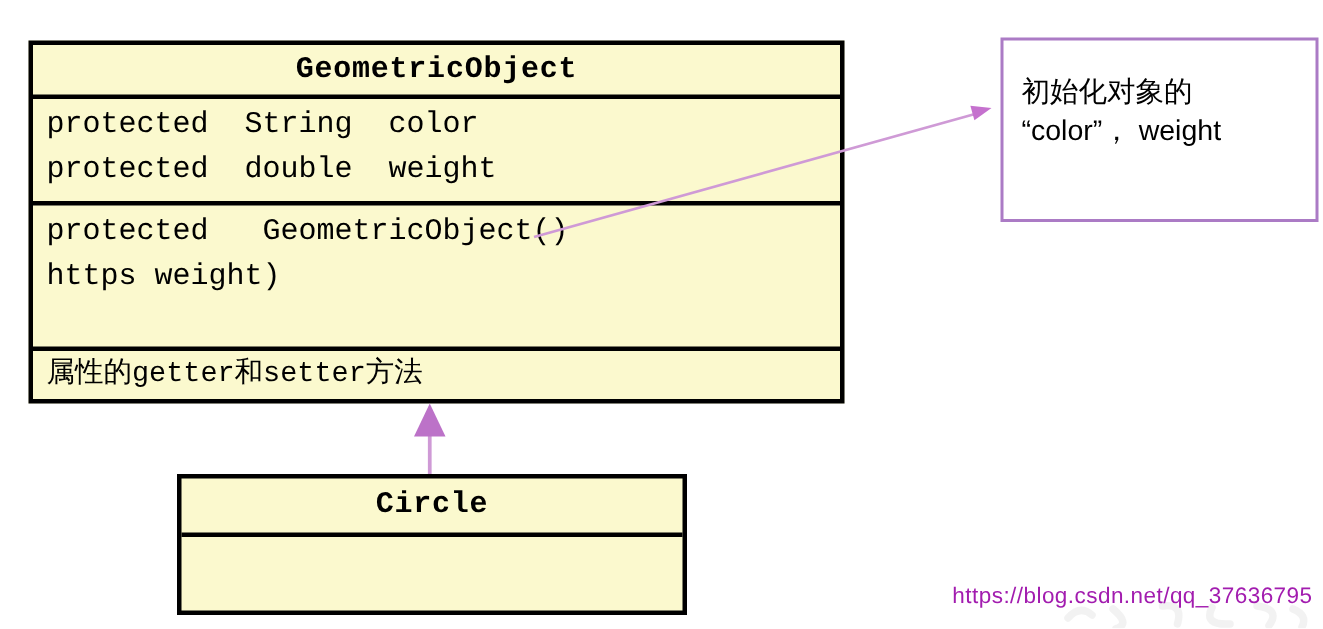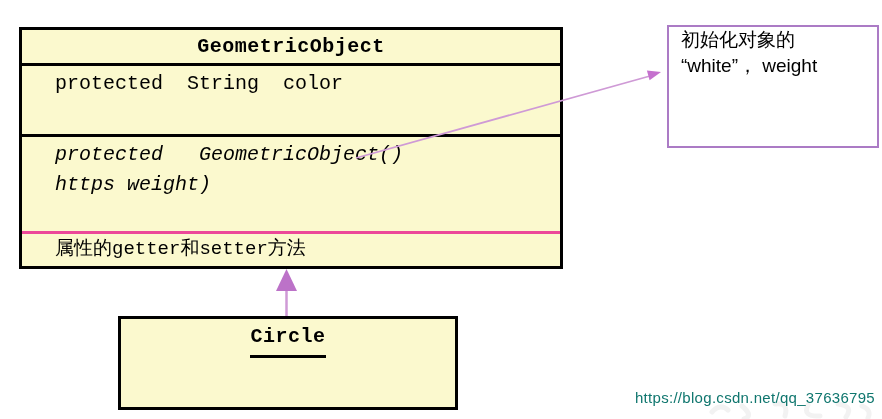--- a/index.html
+++ b/index.html
@@ -15,21 +15,21 @@
   
   .uml-box {
     position: absolute;
     box-sizing: border-box;
     background: #FBF9CE;
     border: 3px solid #000000;
     display: flex;
     flex-direction: column;
   }
   .geo-box   { left: 19px;  top: 27px;  width: 544px; height: 242px; }
-  .circle-box{ left: 118px; top: 316px; width: 340px; height: 94px; align-items: center;  }
+  .circle-box{ left: 118px; top: 316px; width: 340px; height: 94px;  }
 
   .uml-title {
     flex: 0 0 33px;
     border-bottom: 3px solid #000000;
     text-align: center;
     font-family: "Liberation Mono", "DejaVu Sans Mono", monospace;
     font-weight: bold;
     font-size: 20px;
     line-height: 33px;
     color: #000000;
@@ -38,94 +38,94 @@
   .circle-box .uml-title { flex: 0 0 36px; line-height: 36px; }
 
   .uml-compartment {
     box-sizing: border-box;
     padding: 3px 0 0 9px;
     font-family: "Liberation Mono", "DejaVu Sans Mono", monospace;
     font-size: 20px;
     color: #000000;
   }
   .geo-fields  { flex: 0 0 71px; border-bottom: 3px solid #000000; }
-  .geo-methods { flex: 0 0 97px; border-bottom: 3px solid #ec4899; font-style: italic; }
+  .geo-methods { flex: 0 0 97px; border-bottom: 3px solid #000000; }
   .geo-extra   { flex: 1 1 auto; padding-top: 1px; }
   .circle-empty{ flex: 1 1 auto; }
 
   .code-line {
     white-space: pre;
     line-height: 30px;
-    margin-left: 24px;
   }
   .geo-extra .code-line { line-height: 28px; font-size: 19px; }
 
   
   .note-box {
     position: absolute;
     box-sizing: border-box;
     left: 667px;
     top: 25px;
     width: 212px;
     height: 123px;
     background: #ffffff;
     border: 2px solid #AB7BC5;
-    padding: 0 2px 0 12px;
+    padding: 22px 2px 0 12px;
     font-size: 19px;
     line-height: 26px;
     color: #000000;
   }
   .note-line { display: block; white-space: pre; }
 
   
   .overlay {
     position: absolute;
     left: 0; top: 0;
     width: 882px; height: 419px;
     pointer-events: none;
   }
 
   
   .watermark {
     position: absolute;
     top: 389px;
     right: 7px;
     font-size: 15px;
-    color: #0f766e;
+    color: #a21caf;
     letter-spacing: 0.3px;
     user-select: none;
   }
 </style>
 </head>
 <body>
 
 <div class="canvas">
 
   <div class="uml-box geo-box">
     <div class="uml-title">GeometricObject</div>
     <div class="uml-compartment geo-fields">
       <div class="code-line">protected  String  color</div>
+      <div class="code-line">protected  double  weight</div>
     </div>
     <div class="uml-compartment geo-methods">
       <div class="code-line">protected   GeometricObject()</div>
       <div class="code-line">https weight)</div>
     </div>
     <div class="uml-compartment geo-extra">
       <div class="code-line">属性的getter和setter方法</div>
     </div>
   </div>
 
   <div class="uml-box circle-box">
     <div class="uml-title">Circle</div>
     <div class="uml-compartment circle-empty"></div>
   </div>
 
   <div class="note-box">
     <span class="note-line">初始化对象的</span>
-    <span class="note-line">“white”， weight</span>
+    <span class="note-line">“color”， weight</span>
   </div>
 
   <svg class="overlay" viewBox="0 0 882 419" xmlns="http://www.w3.org/2000/svg">
 
     <g>
       <line x1="286.5" y1="316" x2="286.5" y2="289" stroke="#CF9AD6" stroke-width="2.5"></line>
       <polygon points="286.5,269 276,291 297,291" fill="#BC72C8"></polygon>
     </g>
 
     <g>

